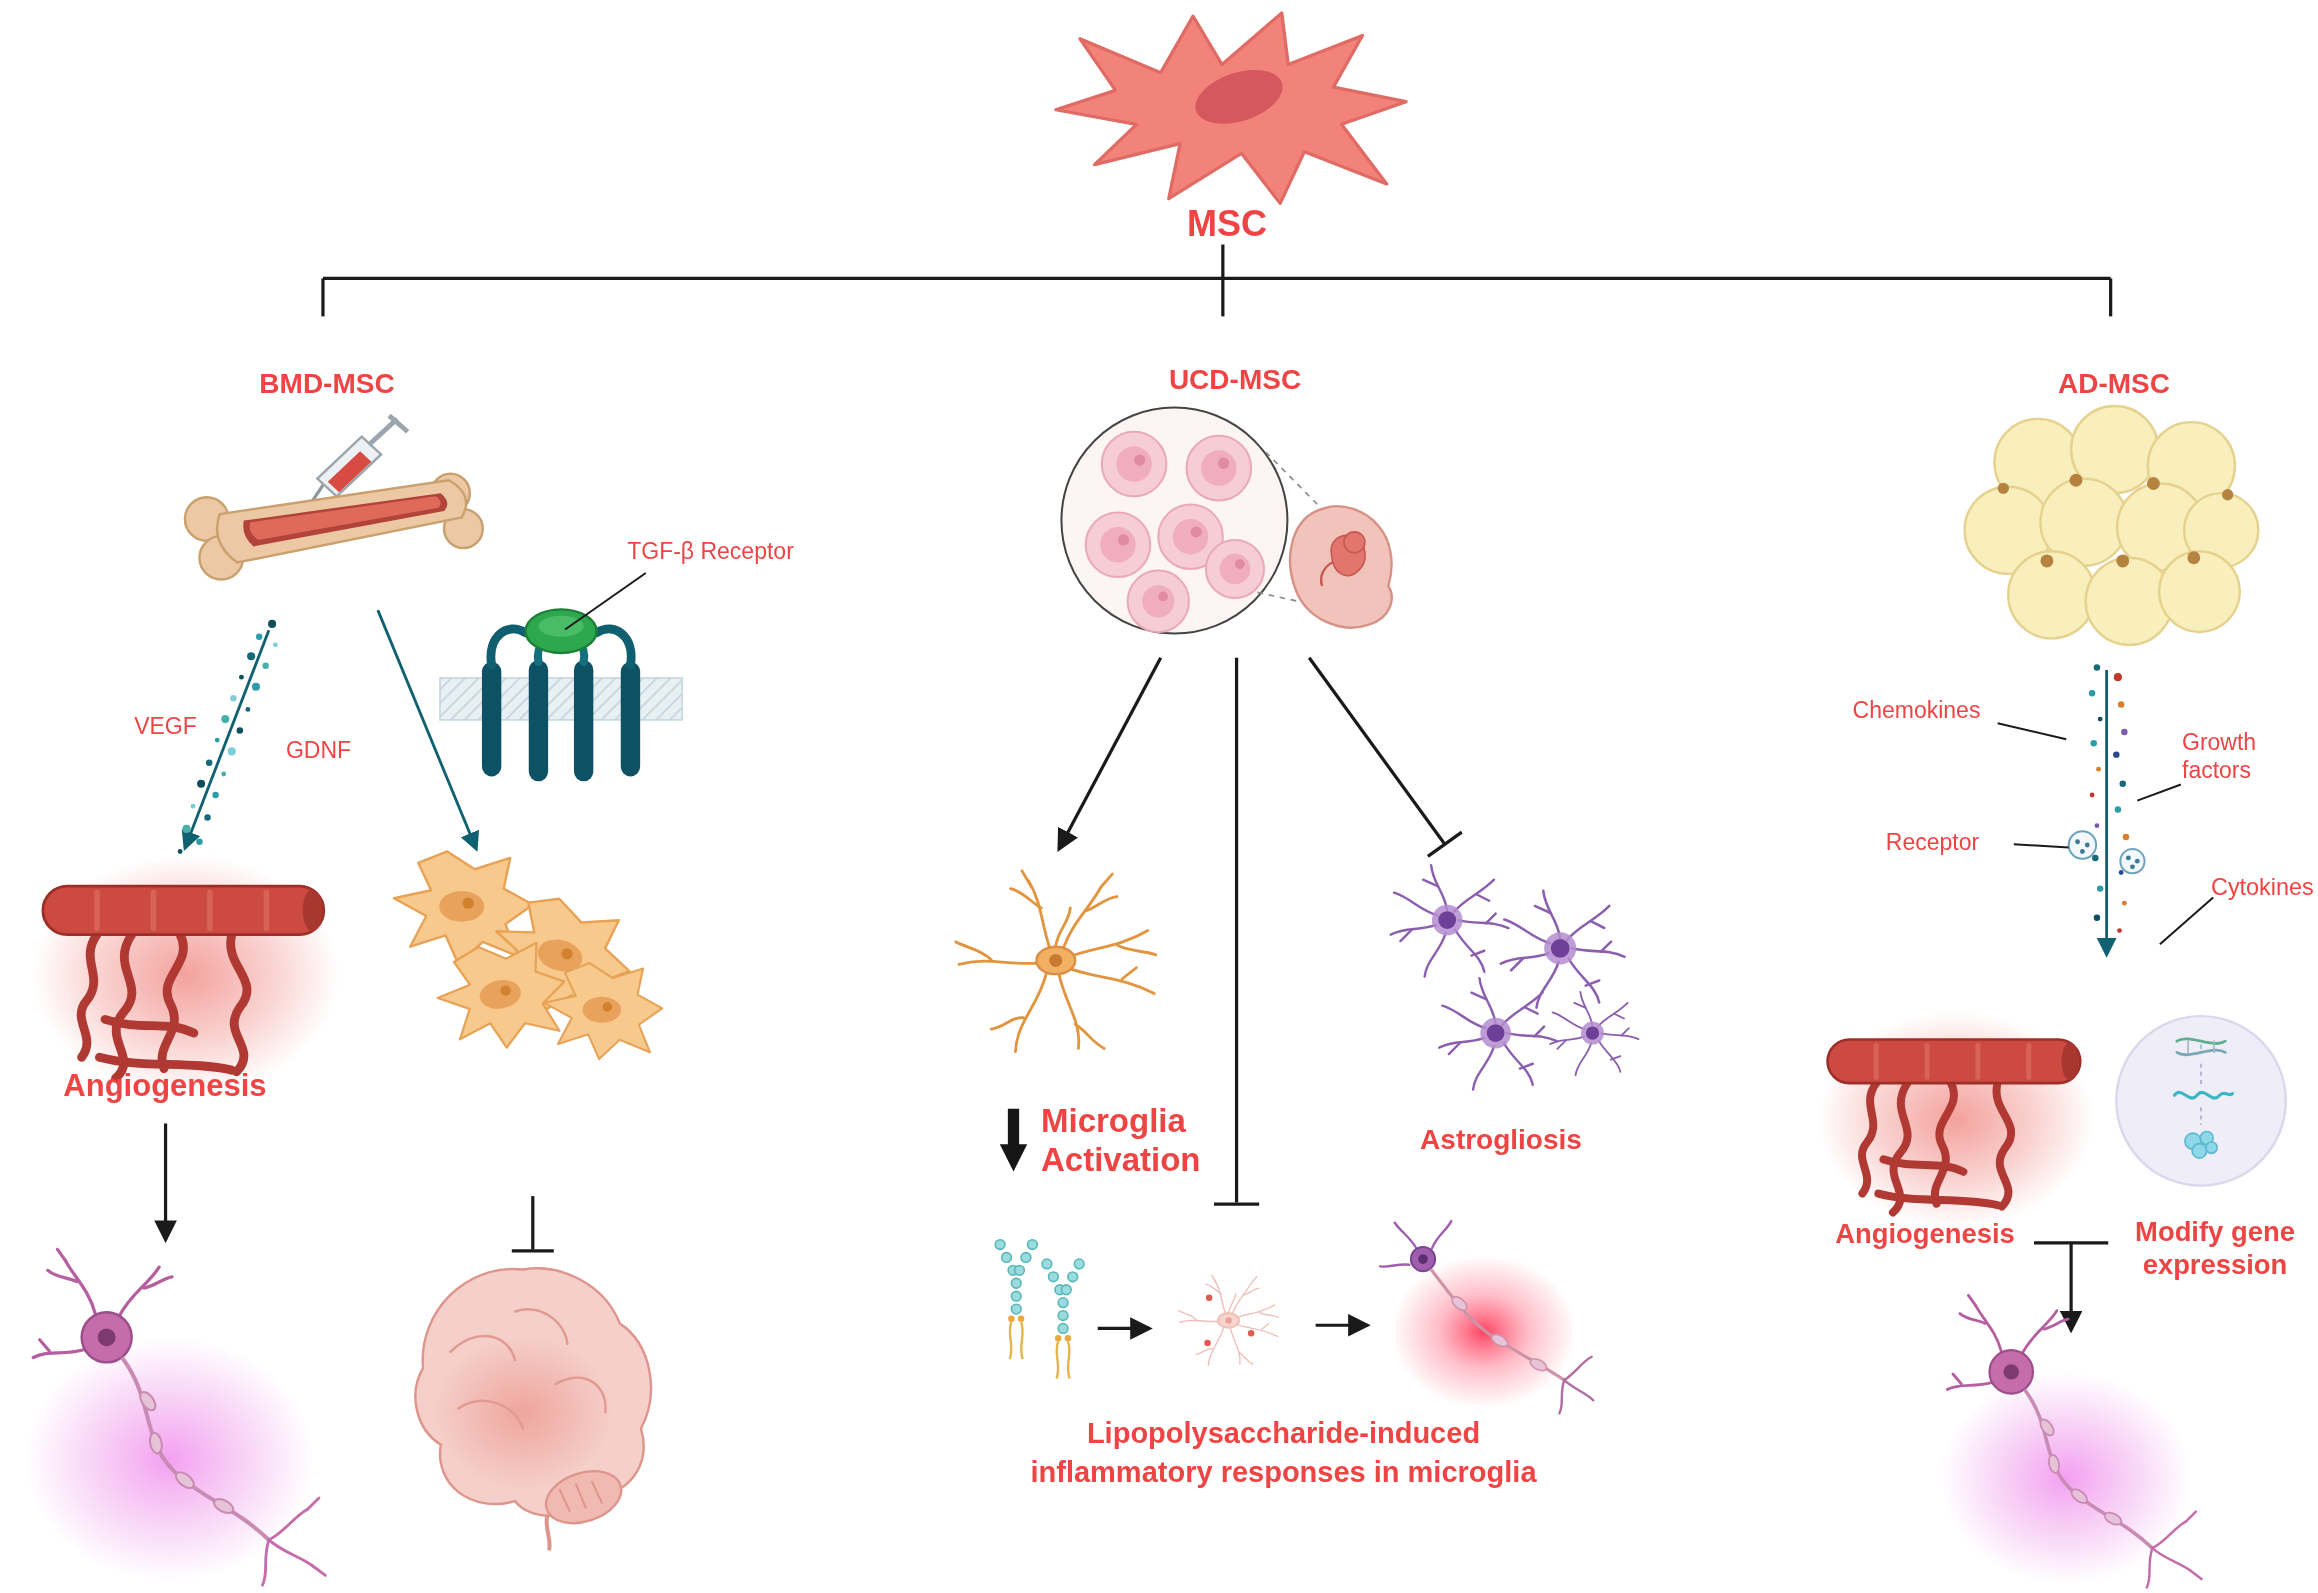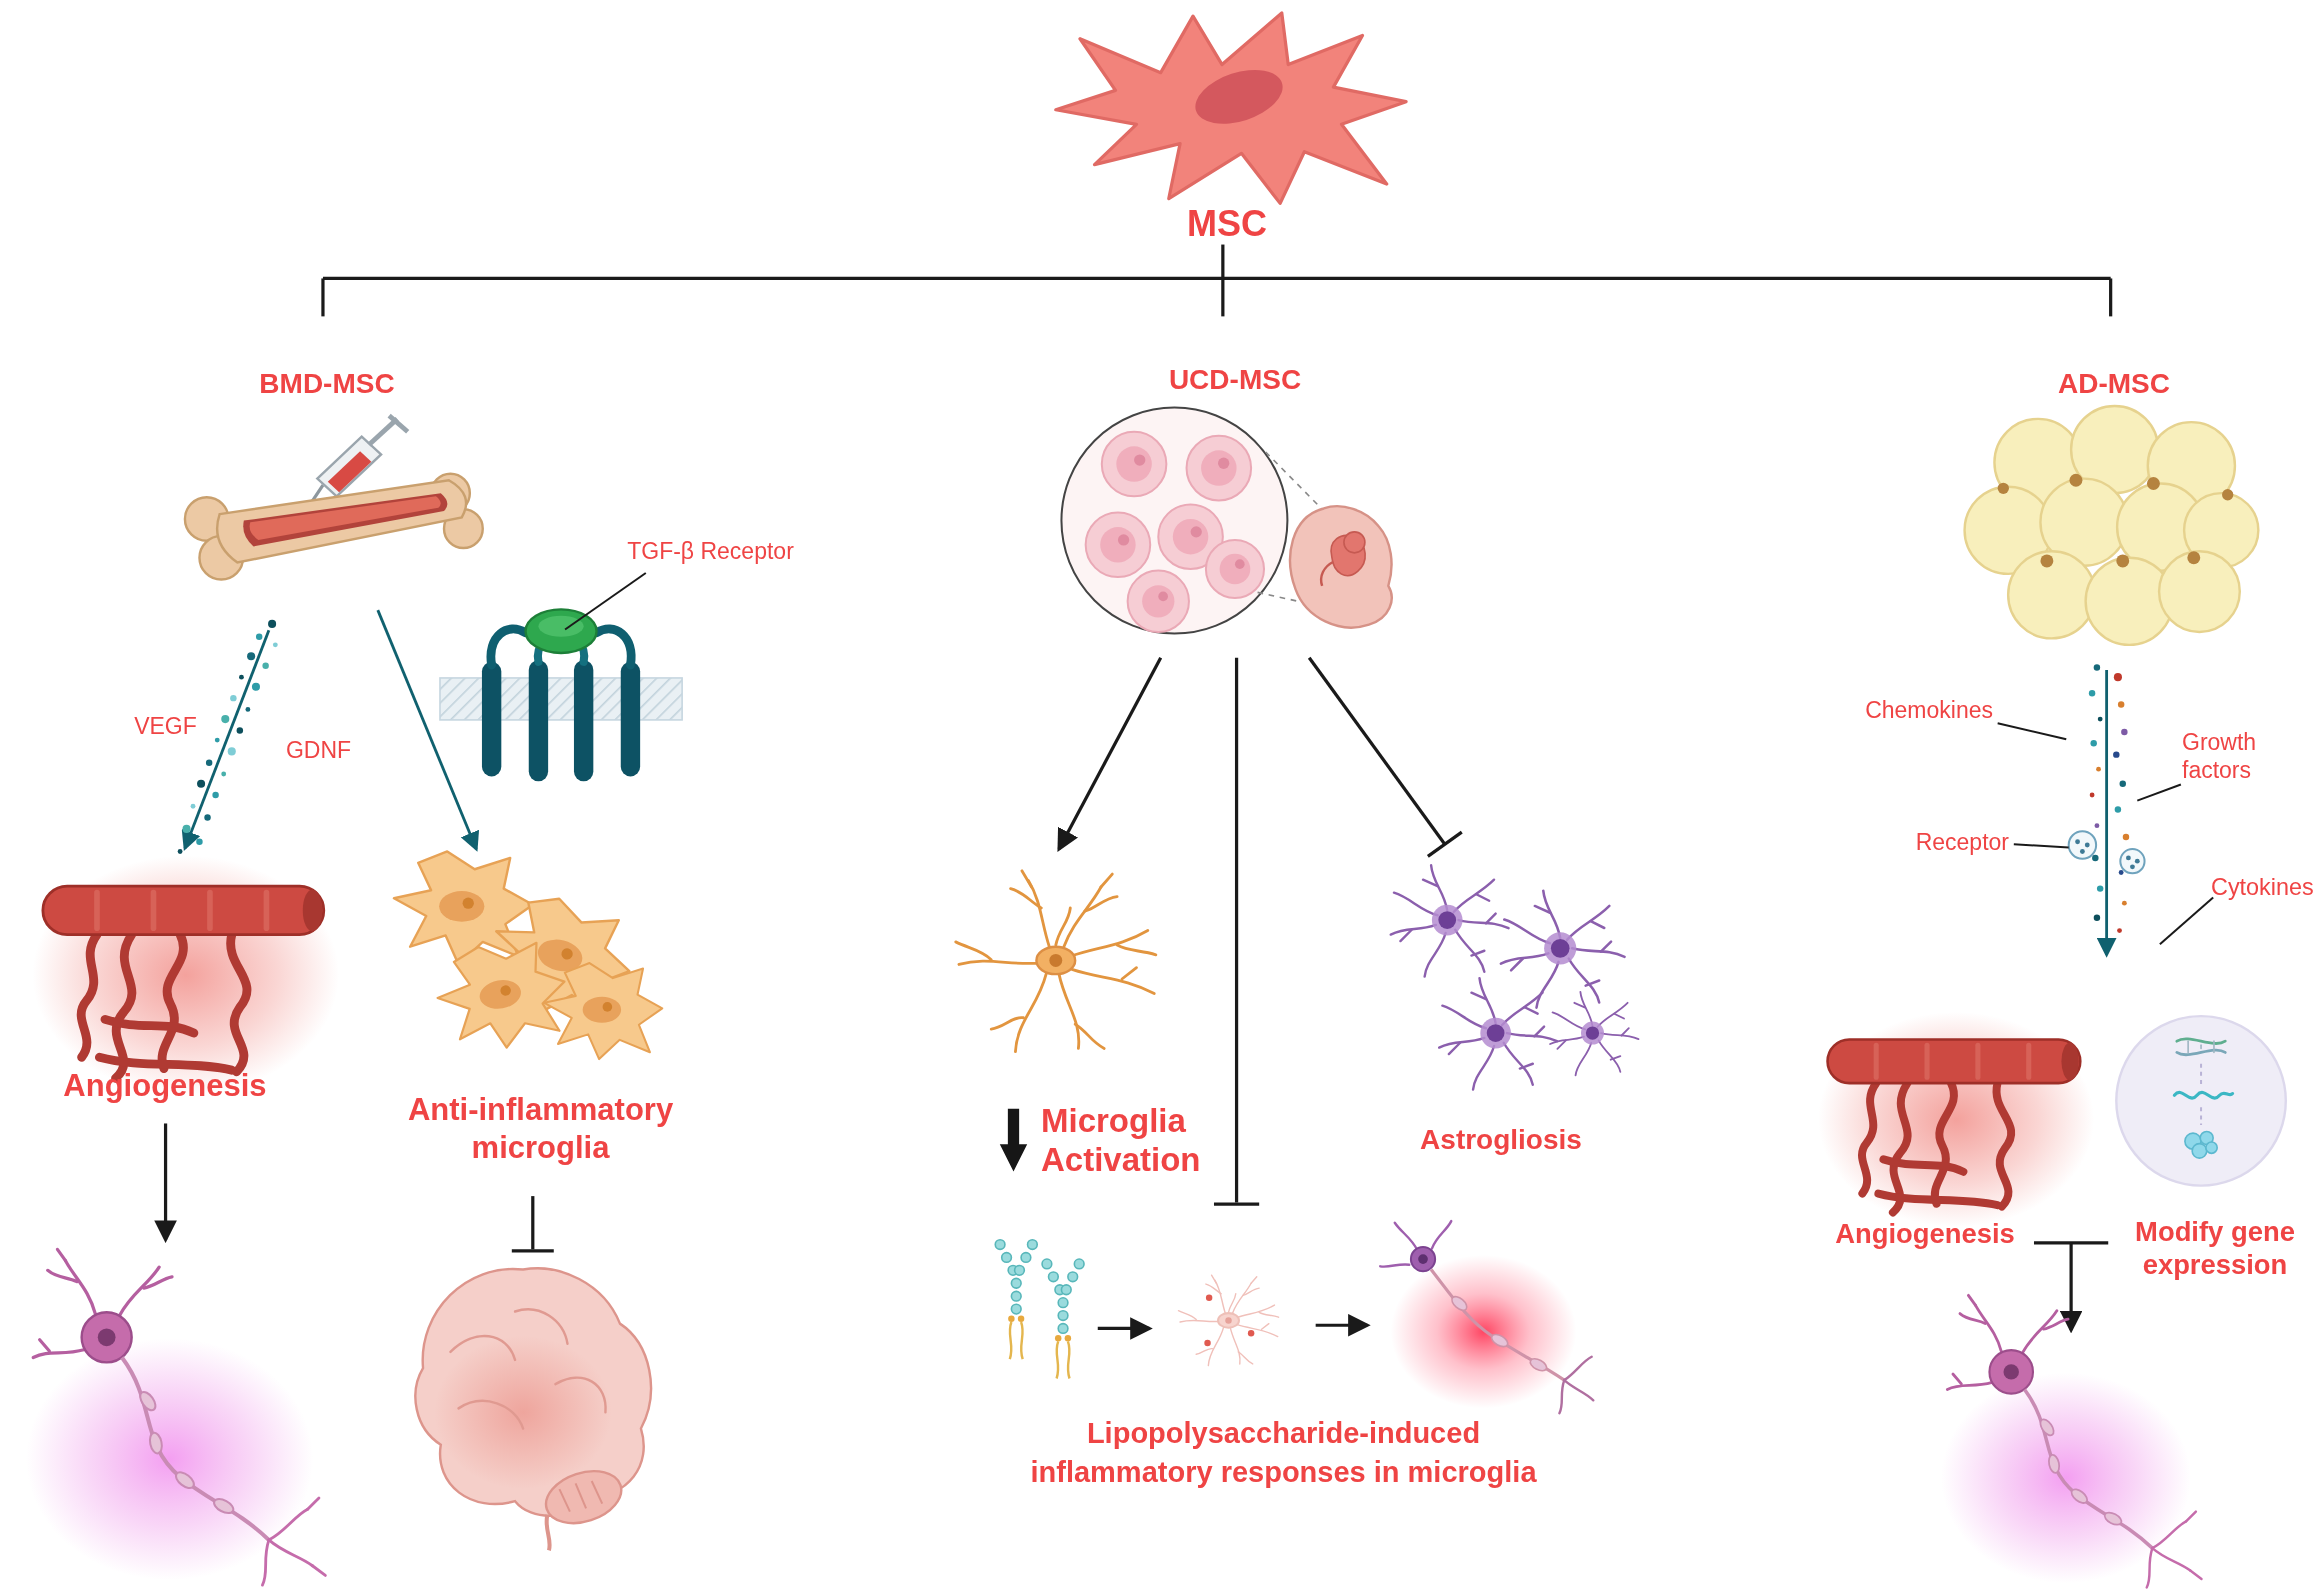--- a/index.html
+++ b/index.html
@@ -3,21 +3,21 @@
 <meta charset="utf-8">
 <style>
   * { margin:0; padding:0; box-sizing:border-box; }
   html,body { background:#ffffff; }
   body { font-family:"Liberation Sans","DejaVu Sans",sans-serif; color:#1a1a1a; }
   #canvas { position:relative; width:2319px; height:1594px; background:#ffffff; overflow:hidden; }
   #art { position:absolute; left:0; top:0; }
   .lbl { position:absolute; color:#ef4444; line-height:1.22; }
   .bold { font-weight:700; }
   .center { text-align:center; }
-  .right { text-align:right; }
+  .right { text-align:center; }
   .fz44 { font-size:36px; }
   .fz40 { font-size:28px; }
   .fz38 { font-size:31px; }
   .fz37 { font-size:29px; }
   .fz34 { font-size:27.4px; }
   .fz31 { font-size:23px; }
   .fz29 { font-size:23.4px; }
 </style>
 </head>
 <body>
@@ -497,21 +497,20 @@
 
 <div class="lbl bold fz40 center" style="left:194px;top:367px;width:266px;">BMD-MSC</div>
 <div class="lbl bold fz40 center" style="left:1098px;top:363px;width:274px;">UCD-MSC</div>
 <div class="lbl bold fz40 center" style="left:1981px;top:367px;width:266px;">AD-MSC</div>
 
 <div class="lbl fz31 center" style="left:565px;top:537px;width:291px;">TGF-β Receptor</div>
 <div class="lbl fz31 center" style="left:97px;top:712px;width:137px;">VEGF</div>
 <div class="lbl fz31 center" style="left:250px;top:736px;width:137px;">GDNF</div>
 
 <div class="lbl bold fz38 center" style="left:24px;top:1067px;width:282px;">Angiogenesis</div>
-<div class="lbl bold fz38 center" style="left:363px;top:1091px;width:355px;">Anti-inflammatory microglia</div>
 
 <div class="lbl" style="left:999px;top:1102px;display:flex;gap:13px;align-items:center;">
   <svg width="29" height="68" viewBox="0 0 36 84">
     <path d="M11,2 H25 V46 H35 L18,80 L1,46 H11 Z" fill="#161616"></path>
   </svg>
   <div class="bold" style="font-size:33px;width:202px;line-height:1.18;">Microglia Activation</div>
 </div>
 
 <div class="lbl bold fz40 center" style="left:1364px;top:1123px;width:274px;">Astrogliosis</div>
 <div class="lbl bold fz37 center" style="left:1017px;top:1414px;width:533px;line-height:1.35;">Lipopolysaccharide-induced inflammatory responses in microglia</div>

